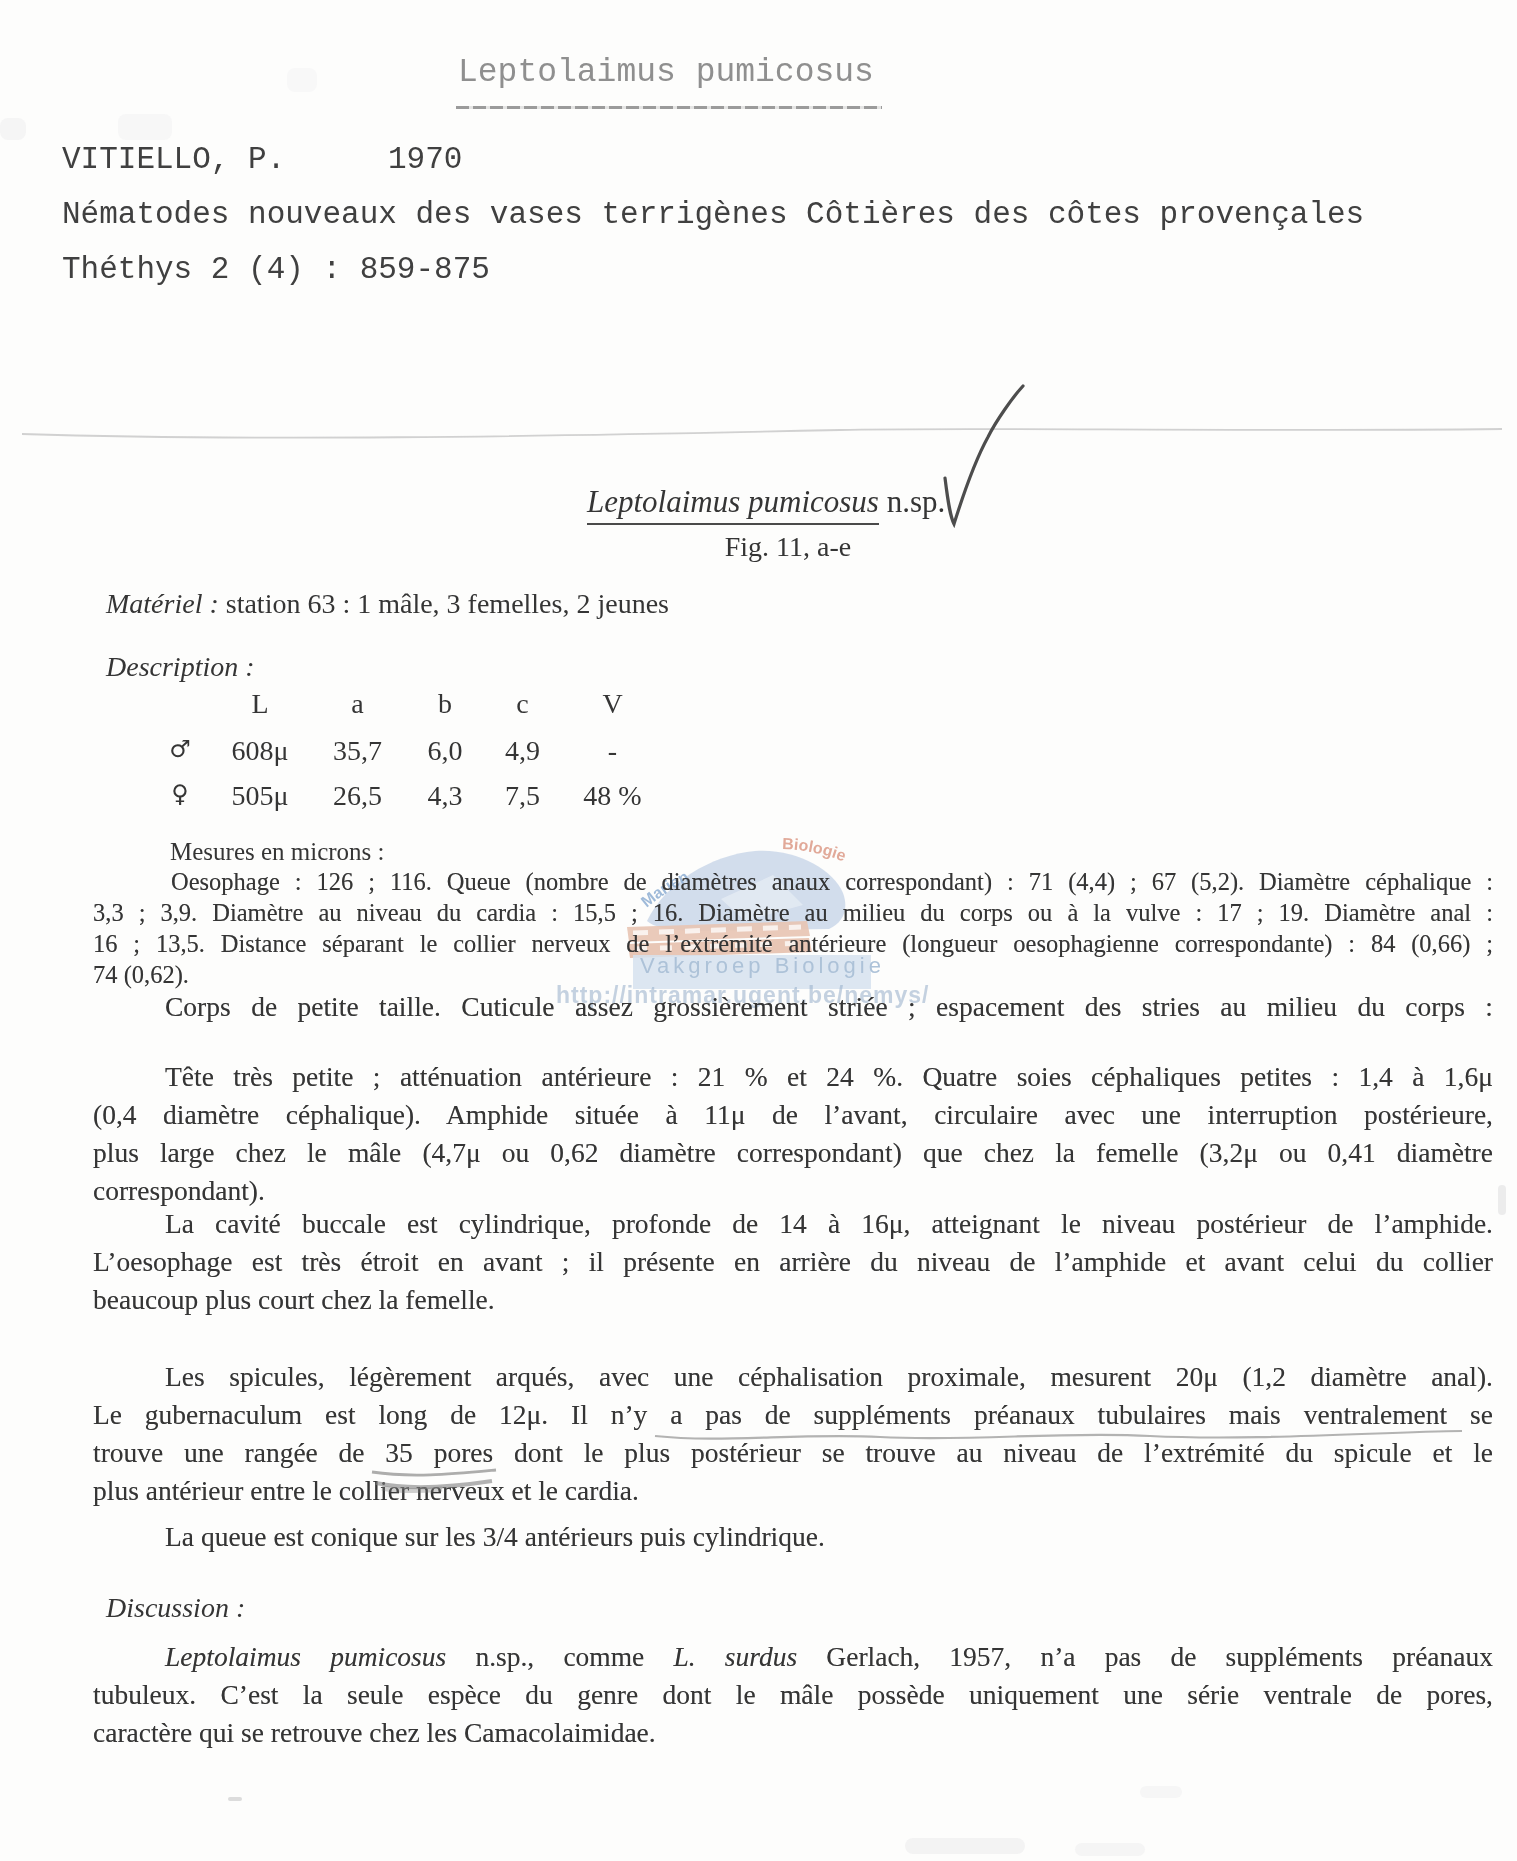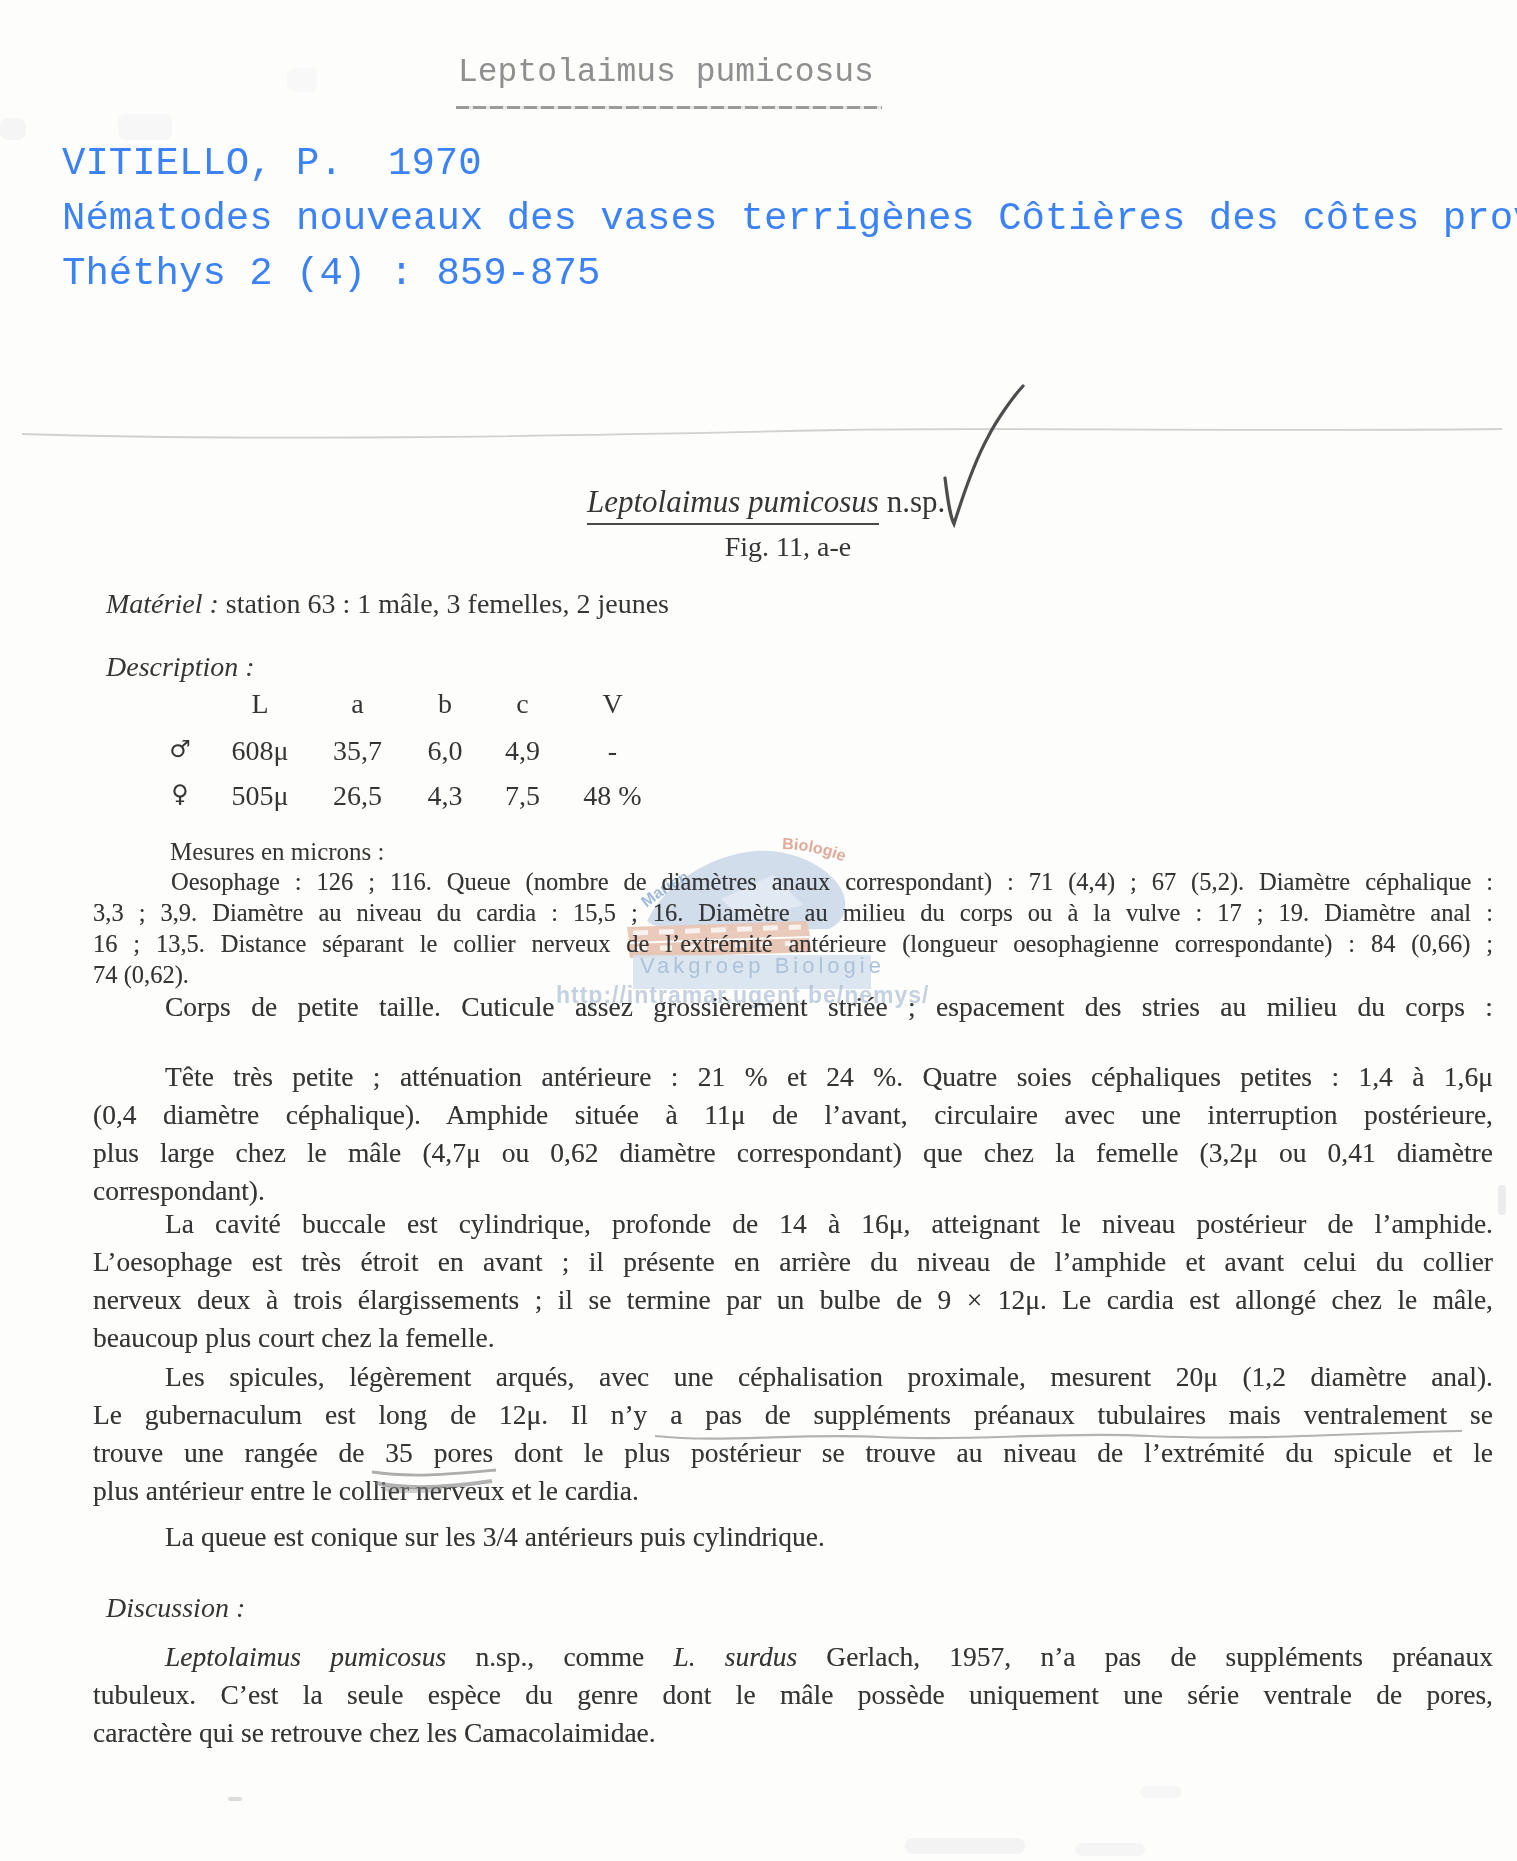--- a/index.html
+++ b/index.html
@@ -4,21 +4,21 @@
 <style>
   html,body { margin:0; padding:0; background:#e8e8e8; }
   .page {
     position:relative; width:1517px; height:1861px;
     background:#fdfdfc; overflow:hidden;
     font-family:"Liberation Serif","DejaVu Serif",serif;
     color:#353535;
   }
   
   .tw { position:absolute; font-family:"Liberation Mono","DejaVu Sans Mono",monospace;
-        color:#3b82f6; font-size:39px; letter-spacing:0; white-space:nowrap; }
+        color:#404040; font-size:31px; letter-spacing:0; white-space:nowrap; }
   .tw-title { top:54px; left:458px; font-size:33px; color:#8f8f8f; }
   .tw-underline { position:absolute; top:106px; left:456px; width:426px; height:3px;
         background:repeating-linear-gradient(90deg,#9b9b9b 0 13px, rgba(155,155,155,.25) 13px 17px); }
   .tw-author { top:142px; left:62px; }
   .tw-year { position:absolute; top:142px; left:388px; }
   .tw-ref { top:197px; left:62px; }
   .tw-journal { top:252px; left:62px; }
 
   
   .abs { position:absolute; }
@@ -167,21 +167,20 @@
     </div>
   <div class="para para-body p-tete">
       <div class="ln"><span>Tête très petite ; atténuation antérieure : 21 % et 24 %. Quatre soies céphaliques petites : 1,4 à 1,6μ</span></div>
       <div class="ln"><span>(0,4 diamètre céphalique). Amphide située à 11μ de l’avant, circulaire avec une interruption postérieure,</span></div>
       <div class="ln"><span>plus large chez le mâle (4,7μ ou 0,62 diamètre correspondant) que chez la femelle (3,2μ ou 0,41 diamètre</span></div>
       <div class="ln ln-last"><span>correspondant).</span></div>
     </div>
   <div class="para para-body p-cavite">
       <div class="ln"><span>La cavité buccale est cylindrique, profonde de 14 à 16μ, atteignant le niveau postérieur de l’amphide.</span></div>
       <div class="ln"><span>L’oesophage est très étroit en avant ; il présente en arrière du niveau de l’amphide et avant celui du collier</span></div>
-      <div class="ln"><span>nerveux deux à trois élargissements ; il se termine par un bulbe de 9 × 12μ. Le cardia est allongé chez le mâle,</span></div>
       <div class="ln ln-last"><span>beaucoup plus court chez la femelle.</span></div>
     </div>
   <div class="para para-body p-spicules">
       <div class="ln"><span>Les spicules, légèrement arqués, avec une céphalisation proximale, mesurent 20μ (1,2 diamètre anal).</span></div>
       <div class="ln"><span>Le gubernaculum est long de 12μ. Il n’y a pas de suppléments préanaux tubulaires mais ventralement se</span></div>
       <div class="ln"><span>trouve une rangée de 35 pores dont le plus postérieur se trouve au niveau de l’extrémité du spicule et le</span></div>
       <div class="ln ln-last"><span>plus antérieur entre le collier nerveux et le cardia.</span></div>
     </div>
   <div class="para para-body p-queue">
       <div class="ln ln-last"><span>La queue est conique sur les 3/4 antérieurs puis cylindrique.</span></div>

